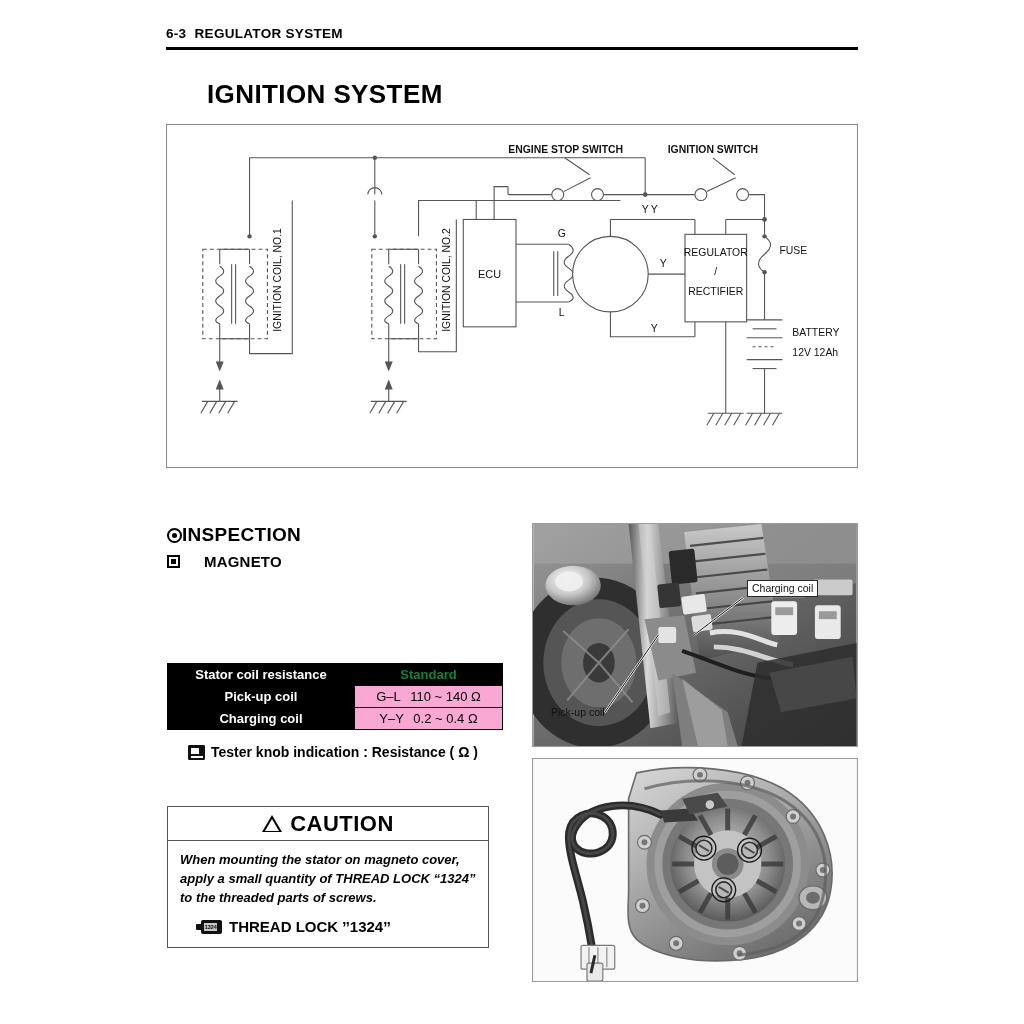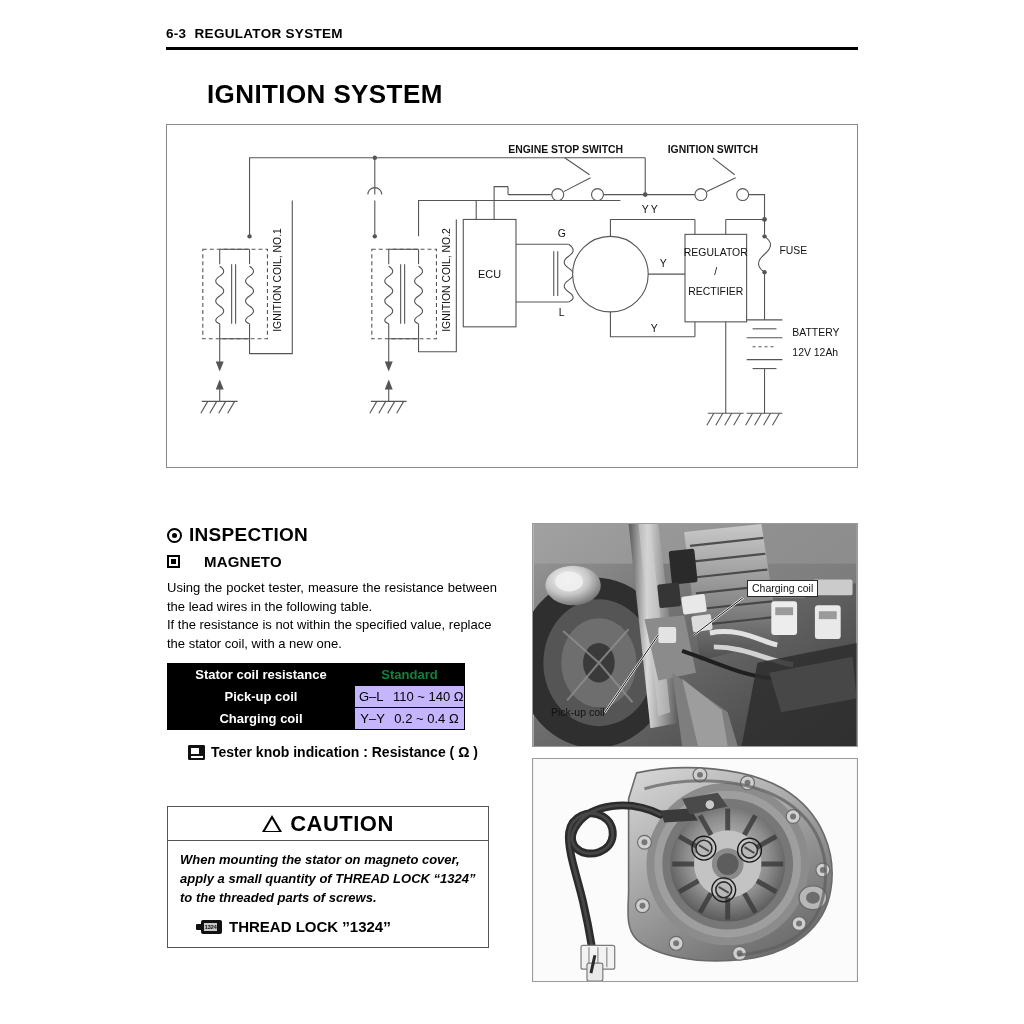--- a/index.html
+++ b/index.html
@@ -61,21 +61,20 @@
   
   #inspection-block {
     position: absolute;
     left: 167px;
     top: 524px;
     width: 330px;
   }
   .section-head {
     display: flex;
     align-items: center;
-    gap: 7px;
     font-size: 19px;
     font-weight: bold;
     letter-spacing: 0.3px;
   }
   .sub-head {
     display: flex;
     align-items: center;
     gap: 24px;
     font-size: 15px;
     font-weight: bold;
@@ -119,39 +118,39 @@
     line-height: 18.5px;
   }
   #inspection-body p { margin: 0; text-align: justify; }
   #inspection-body p.last { text-align: left; }
 
   
   #resistance-table {
     position: absolute;
     left: 167px;
     top: 663px;
-    width: 298px;
+    width: 336px;
     border-collapse: collapse;
     table-layout: fixed;
   }
   #resistance-table td {
     border: 1px solid #000;
     height: 21px;
     font-size: 13px;
     padding: 0 4px;
   }
   #resistance-table td.lbl {
     background: #000;
     color: #fff;
     font-weight: bold;
     text-align: center;
     width: 178px;
   }
   #resistance-table td.val {
-    background: #c4b5fd;
+    background: #f9a8d4;
     color: #000;
     text-align: center;
   }
   #resistance-table td.val.hdr {
     background: #000;
     color: #15803d;
     font-weight: bold;
   }
   .val-inner { display: inline-block; white-space: nowrap; }
   .val-inner .lead { display: inline-block; min-width: 34px; text-align: left; }
@@ -518,24 +517,20 @@
 </div>
 
 <div id="inspection-block">
   <div class="section-head">
     <span class="bullet-circle"></span>
     <span>INSPECTION</span>
   </div>
   <div class="sub-head">
     <span class="bullet-square"></span>
     <span>MAGNETO</span>
-  </div>
-  <div id="inspection-body">
-    <p>Using the pocket tester, measure the resistance between the lead wires in the following table.</p>
-    <p class="last">If the resistance is not within the specified value, replace the stator coil, with a new one.</p>
   </div>
 </div>
 
 <table id="resistance-table">
   <tbody>
     <tr>
       <td class="lbl">Stator coil resistance</td>
       <td class="val hdr">Standard</td>
     </tr>
     <tr>

